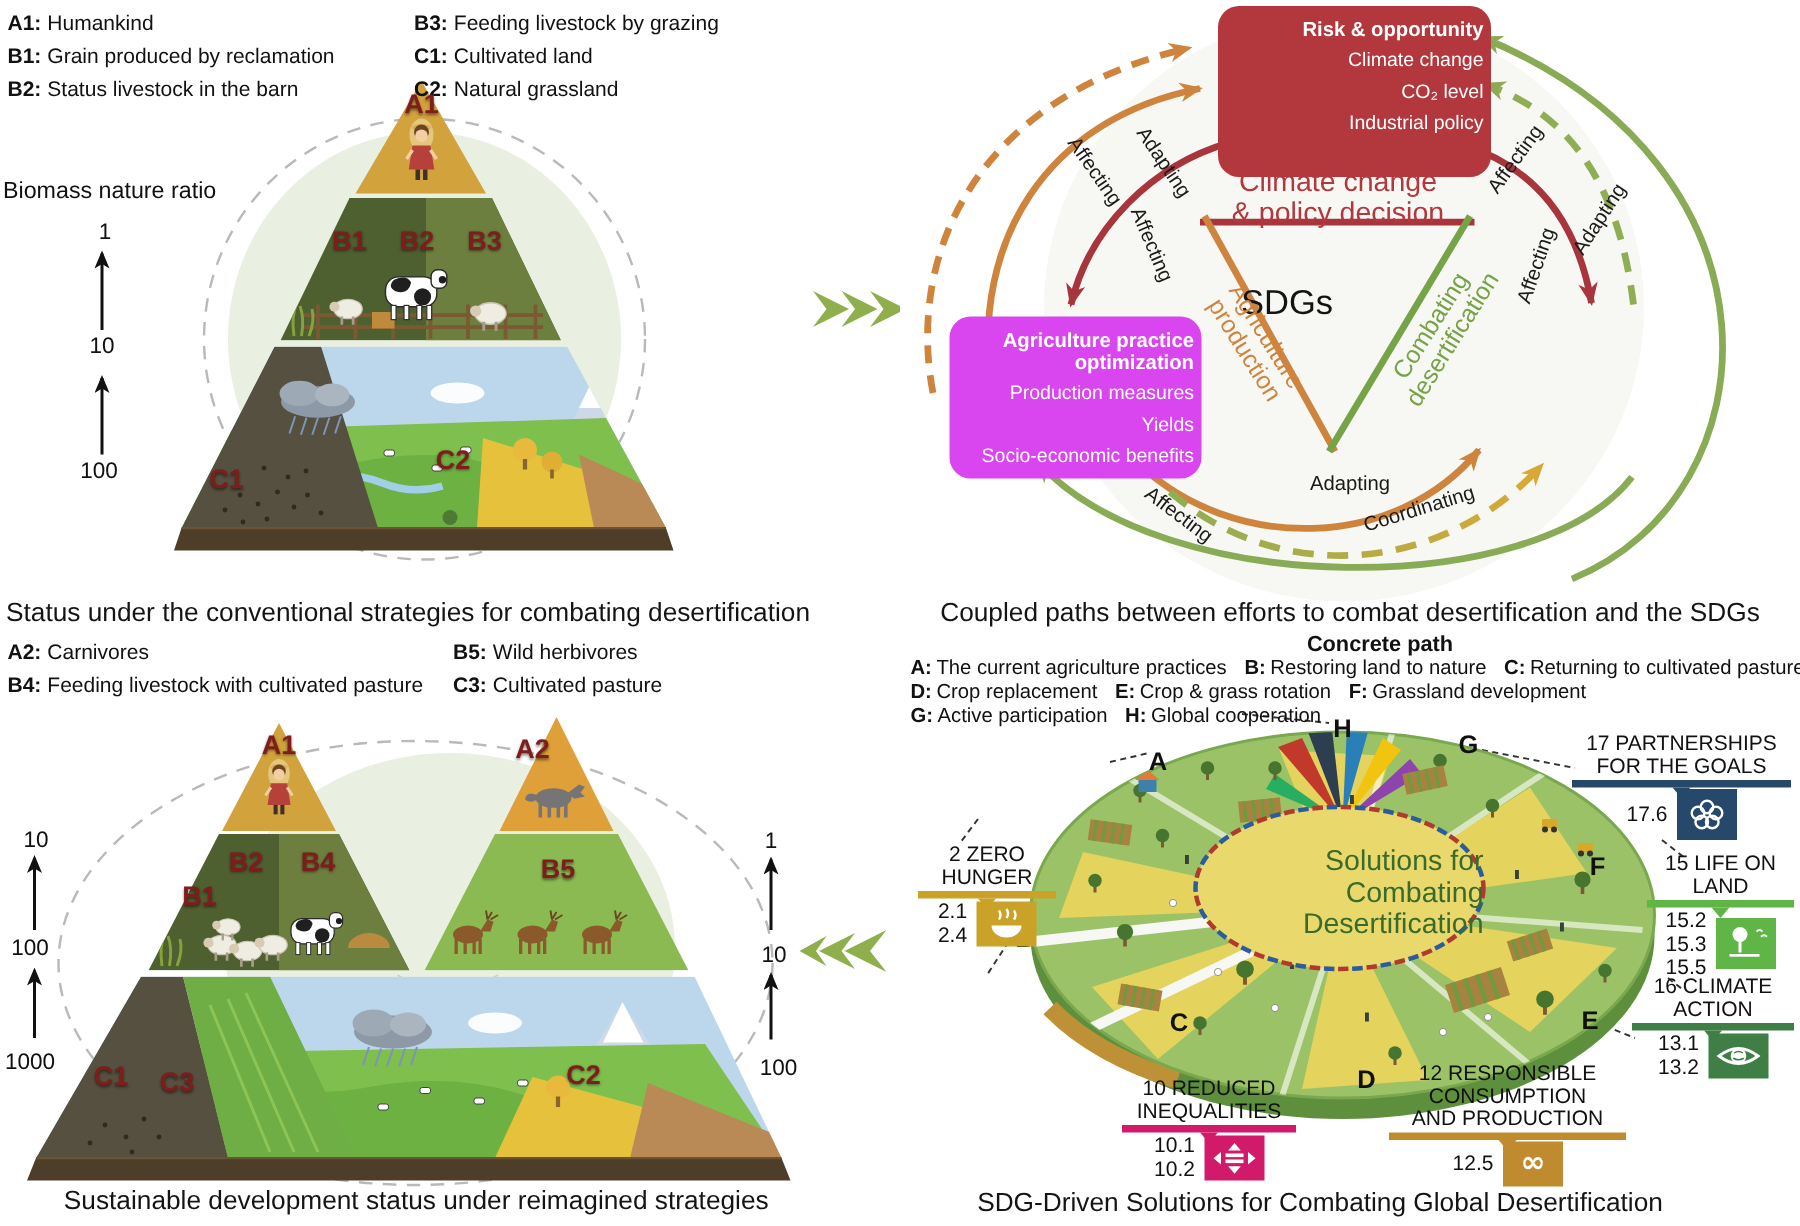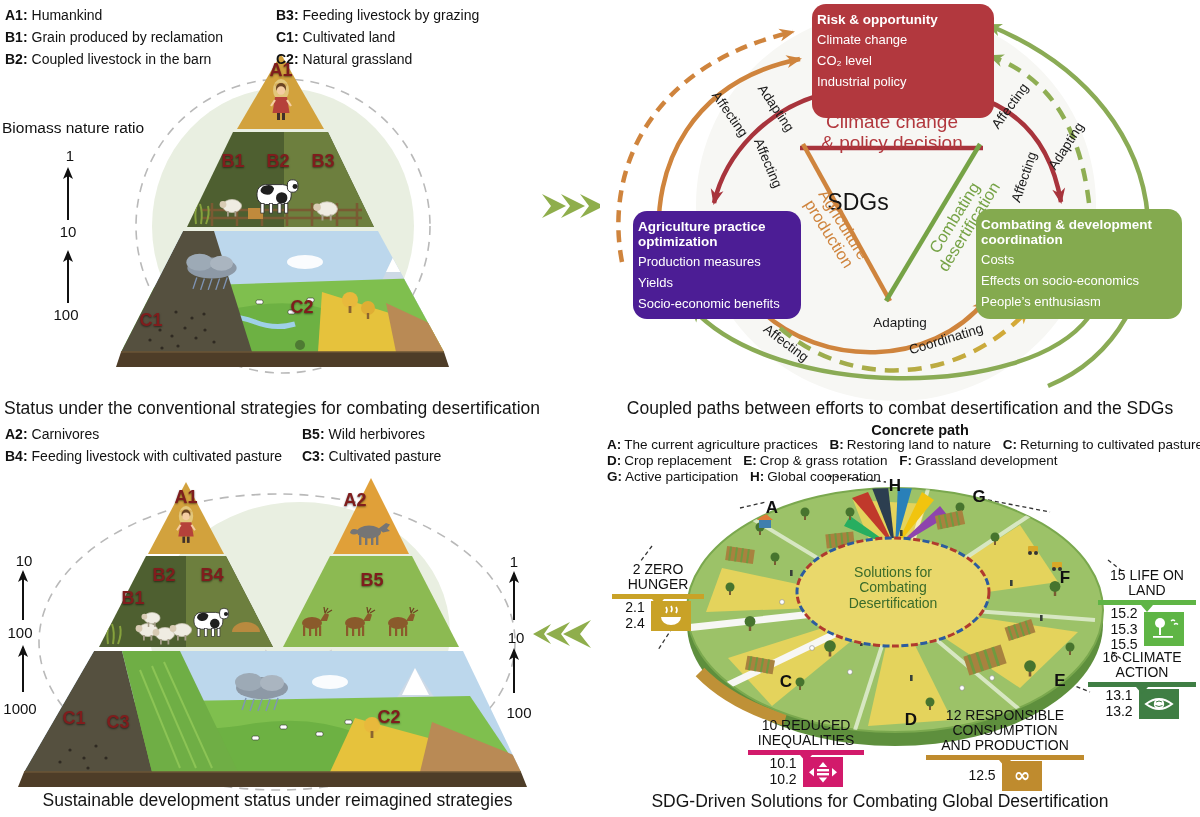--- a/index.html
+++ b/index.html
@@ -9,26 +9,26 @@
   svg{position:absolute;left:0;top:0}
   .leg{position:absolute;font-size:14px;white-space:nowrap;line-height:16px}
   .leg b{margin-right:4px}
   .cap{position:absolute;font-size:17.5px;color:#141414}
   .cap.center{text-align:center}
   .tlab{position:absolute;transform:translate(-50%,-50%);color:#7f1d1d;font-weight:bold;
         font-size:18px;text-shadow:0 1px 2px rgba(0,0,0,.5);white-space:nowrap}
   .axlab{position:absolute;transform:translate(-50%,-50%);font-size:15px;white-space:nowrap}
   .axtitle{position:absolute;font-size:15.5px;white-space:nowrap}
   
-  .box{position:absolute;border-radius:14px;color:#fff;text-align:left;
+  .box{position:absolute;border-radius:14px;color:#fff;text-align:right;
        font-size:13px;line-height:1.15;padding:8px 5px 4px}
   .box .bt{font-weight:bold;font-size:13.5px;line-height:1.12;margin-bottom:5px}
   .box .bi{margin:6px 0}
   .box-red{background:#b2383e}
-  .box-orange{background:#4c1d95}
+  .box-orange{background:#d946ef}
   .box-green{background:#84aa4f}
   .alab{position:absolute;font-size:13.5px;color:#1a1a1a;white-space:nowrap;
         transform-origin:center}
   .climate{position:absolute;color:#b2383e;font-size:19px;line-height:1.08;text-align:center}
   .sdgsword{position:absolute;font-size:23px;color:#141414;transform:translate(-50%,-50%)}
   .trio{position:absolute;font-size:16.5px;line-height:1.05;text-align:center;white-space:nowrap}
   .trio.orange{color:#cf843d}
   .trio.green{color:#76a346}
   
   .cpath-title{position:absolute;font-weight:bold;font-size:14.5px;transform:translate(-50%,0)}
@@ -46,21 +46,21 @@
   .sdgi{width:40px;height:30px;display:flex;align-items:center;justify-content:center}
   .sdgi svg{position:static}
   .c0 .sdgbar,.c0 .sdgi{background:#e5243b}.c0 .sdgbar::after{border-top-color:#e5243b}
   .c1 .sdgbar,.c1 .sdgi{background:#c9a227}.c1 .sdgbar::after{border-top-color:#c9a227}
   .c2 .sdgbar,.c2 .sdgi{background:#55a0cd}.c2 .sdgbar::after{border-top-color:#55a0cd}
   .c3 .sdgbar,.c3 .sdgi{background:#d21a6b}.c3 .sdgbar::after{border-top-color:#d21a6b}
   .c4 .sdgbar,.c4 .sdgi{background:#bf8b2e}.c4 .sdgbar::after{border-top-color:#bf8b2e}
   .c5 .sdgbar,.c5 .sdgi{background:#3f7e44}.c5 .sdgbar::after{border-top-color:#3f7e44}
   .c6 .sdgbar,.c6 .sdgi{background:#5fb545}.c6 .sdgbar::after{border-top-color:#5fb545}
   .c7 .sdgbar,.c7 .sdgi{background:#25486b}.c7 .sdgbar::after{border-top-color:#25486b}
-  .center-ell{position:absolute;text-align:center;font-size:14px;line-height:1.1;color:#3a6b2a}
+  .center-ell{position:absolute;text-align:right;font-size:19px;line-height:1.1;color:#3a6b2a}
 </style>
 </head>
 <body>
 
 <div class="fig">
 
 <div class="panel" style="left:0;top:0;width:600px;height:430px">
   <svg width="600" height="430" viewBox="0 0 600 430">
     <defs>
       <marker id="mB1" markerUnits="userSpaceOnUse" markerWidth="12" markerHeight="10" refX="10" refY="5" orient="auto">
@@ -190,21 +190,21 @@
 
     <g fill="#8fae4c">
       <path d="M542,194 L566,206 L542,218 L551,206 z"></path>
       <path d="M561,194 L585,206 L561,218 L570,206 z"></path>
       <path d="M580,194 L604,206 L580,218 L589,206 z"></path>
     </g>
   </svg>
 
   <div class="leg" style="left:5px;top:7px"><b>A1:</b><span>Humankind</span></div>
   <div class="leg" style="left:5px;top:29px"><b>B1:</b><span>Grain produced by reclamation</span></div>
-  <div class="leg" style="left:5px;top:51px"><b>B2:</b><span>Coupled livestock in the barn</span></div>
+  <div class="leg" style="left:5px;top:51px"><b>B2:</b><span>Status livestock in the barn</span></div>
   <div class="leg" style="left:276px;top:7px"><b>B3:</b><span>Feeding livestock by grazing</span></div>
   <div class="leg" style="left:276px;top:29px"><b>C1:</b><span>Cultivated land</span></div>
   <div class="leg" style="left:276px;top:51px"><b>C2:</b><span>Natural grassland</span></div>
 
   <div class="axtitle" style="left:2px;top:119px">Biomass nature ratio</div>
   <div class="axlab" style="left:70px;top:155px">1</div>
   <div class="axlab" style="left:68px;top:231px">10</div>
   <div class="axlab" style="left:66px;top:314px">100</div>
 
   <div class="tlab" style="left:281px;top:70px">A1</div>
@@ -271,26 +271,20 @@
   <div class="trio orange" style="left:166px;top:212px;width:140px;white-space:normal;transform:rotate(58deg)">Agriculture production</div>
   <div class="trio green" style="left:292px;top:205px;width:140px;white-space:normal;transform:rotate(-58deg)">Combating desertification</div>
 
   <div class="box box-orange" style="left:33px;top:211px;width:158px;height:96px">
     <div class="bt">Agriculture practice optimization</div>
     <div class="bi">Production measures</div>
     <div class="bi">Yields</div>
     <div class="bi">Socio-economic benefits</div>
   </div>
 
-  <div class="box box-green" style="left:376px;top:209px;width:196px;height:98px">
-    <div class="bt">Combating &amp; development coordination</div>
-    <div class="bi">Costs</div>
-    <div class="bi">Effects on socio-economics</div>
-    <div class="bi">People’s enthusiasm</div>
-  </div>
 
   <div class="alab" style="left:130px;top:114px;transform:translate(-50%,-50%) rotate(55deg)">Affecting</div>
   <div class="alab" style="left:176px;top:108px;transform:translate(-50%,-50%) rotate(56deg)">Adapting</div>
   <div class="alab" style="left:168px;top:163px;transform:translate(-50%,-50%) rotate(67deg)">Affecting</div>
   <div class="alab" style="left:410px;top:106px;transform:translate(-50%,-50%) rotate(-54deg)">Affecting</div>
   <div class="alab" style="left:424px;top:177px;transform:translate(-50%,-50%) rotate(-71deg)">Affecting</div>
   <div class="alab" style="left:466px;top:146px;transform:translate(-50%,-50%) rotate(-57deg)">Adapting</div>
   <div class="alab" style="left:300px;top:322px;transform:translate(-50%,-50%)">Adapting</div>
   <div class="alab" style="left:346px;top:339px;transform:translate(-50%,-50%) rotate(-17deg)">Coordinating</div>
   <div class="alab" style="left:186px;top:343px;transform:translate(-50%,-50%) rotate(37deg)">Affecting</div>
@@ -704,17 +698,36 @@
         <svg width="34" height="28" viewBox="0 0 34 28">
               <circle cx="13" cy="8" r="5" fill="#fff"></circle>
               <rect x="12" y="10" width="2" height="10" fill="#fff"></rect>
               <rect x="6" y="21" width="20" height="1.8" fill="#fff"></rect>
               <path d="M24 6 q2 -2 4 0 M27 9.5 q2 -2 4 0" stroke="#fff" stroke-width="1.3" fill="none"></path>
             </svg>
       </div>
     </div>
   </div>
 
+  <div class="sdgc c7" style="left:448px;top:68px;width:146px">
+    <div class="sdgn">17 PARTNERSHIPS</div>
+    <div class="sdgn">FOR THE GOALS</div>
+    <div class="sdgbar"></div>
+    <div class="sdgrow">
+      <div class="sdgt">17.6</div>
+      <div class="sdgi" style="height:34px">
+        <svg width="34" height="28" viewBox="0 0 34 28">
+              <g fill="none" stroke="#fff" stroke-width="1.6">
+                <circle cx="17" cy="9" r="4.2"></circle>
+                <circle cx="11" cy="13" r="4.2"></circle>
+                <circle cx="23" cy="13" r="4.2"></circle>
+                <circle cx="13.5" cy="19" r="4.2"></circle>
+                <circle cx="20.5" cy="19" r="4.2"></circle>
+              </g>
+            </svg>
+      </div>
+    </div>
+  </div>
 
   <div class="cap center" style="left:0;top:371px;width:560px">SDG-Driven Solutions for Combating Global Desertification</div>
 </div>
 
 </div>
 
 </body></html>

